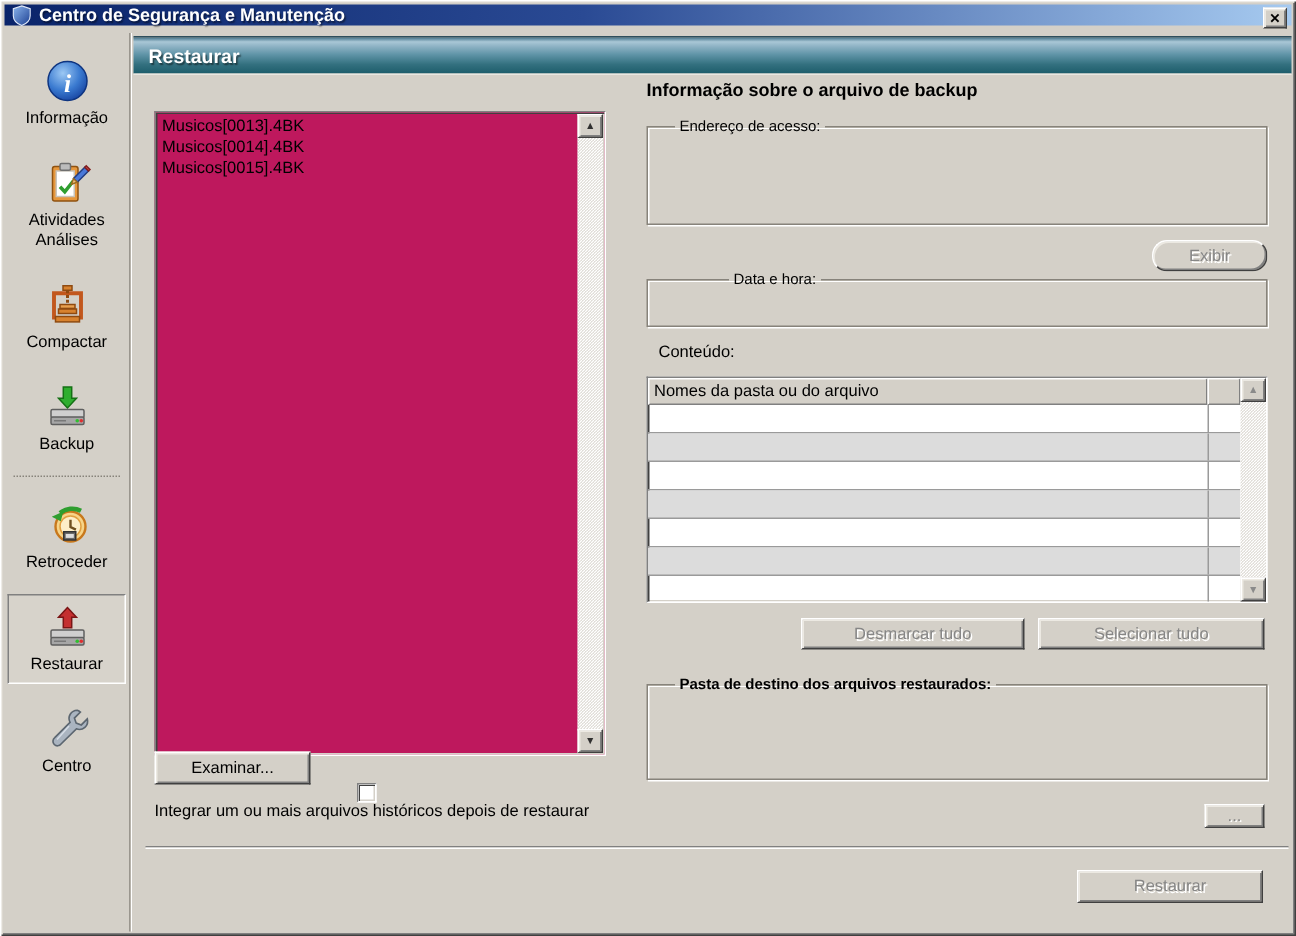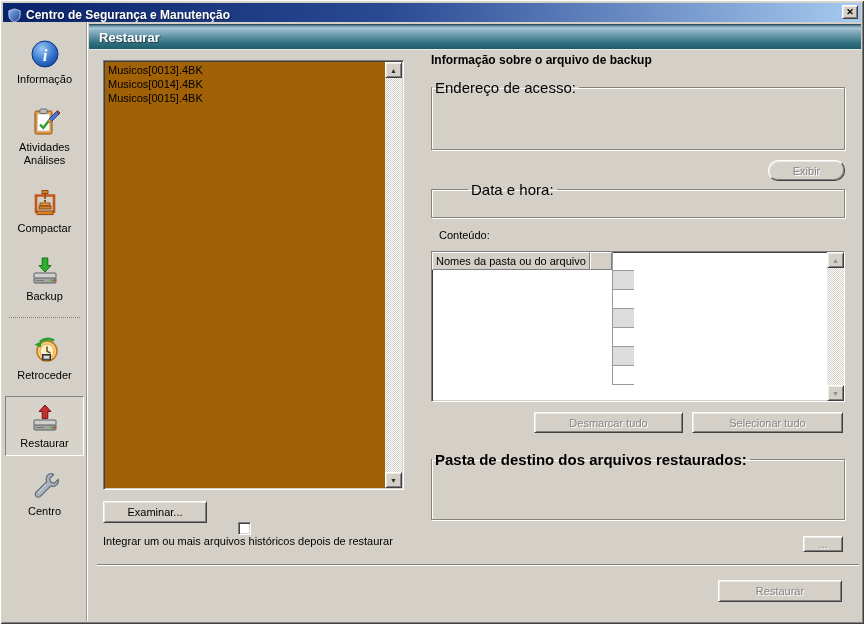--- a/index.html
+++ b/index.html
@@ -7,21 +7,21 @@
   body { font-family:"Liberation Sans", sans-serif; font-size:11px; color:#000; }
 
   .window {
     position:relative; width:864px; height:624px; background:#d4d0c8;
     box-shadow: inset 1px 1px 0 #ffffff, inset -1px -1px 0 #404040,
                 inset 2px 2px 0 #dcd8d0, inset -2px -2px 0 #808080;
   }
 
   
   .titlebar {
-    position:absolute; left:3px; top:3px; right:3px; height:24px;
+    position:absolute; left:3px; top:3px; right:3px; height:14px;
     background:linear-gradient(90deg,#0a246a 0%,#2a4a94 45%,#a6caf0 100%);
     display:flex; align-items:center; padding:0 4px; color:#fff;
   }
   .titlebar-text { font-weight:bold; font-size:12px; margin-left:4px;
     text-shadow:1px 1px 1px rgba(0,0,0,.45); white-space:nowrap; }
   .close-btn {
     position:absolute; right:3px; top:2px; width:16px; height:14px;
     background:#d4d0c8; border:1px solid; border-color:#ffffff #404040 #404040 #ffffff;
     box-shadow: inset 1px 1px 0 #ece9e2, inset -1px -1px 0 #808080;
     display:flex; align-items:center; justify-content:center;
@@ -63,21 +63,21 @@
   }
   .sunken {
     border:1px solid; border-color:#808080 #ffffff #ffffff #808080;
     box-shadow: inset 1px 1px 0 #404040, inset -1px -1px 0 #d4d0c8;
   }
   .btn { font-family:"Liberation Sans", sans-serif; font-size:11px; color:#000;
     display:flex; align-items:center; justify-content:center; }
   .btn.disabled { color:#868686; text-shadow:1px 1px 0 #ffffff; }
 
   
-  .listbox { position:absolute; left:16px; top:38px; width:301px; height:430px; background:#a16207; }
+  .listbox { position:absolute; left:16px; top:52px; width:301px; height:430px; background:#be185d; }
   .list-items { position:absolute; left:2px; top:2px; right:20px; bottom:2px; overflow:hidden; }
   .list-item { padding:0 2px; line-height:14px; white-space:nowrap; }
 
   .scrollbar { position:absolute; right:1px; top:1px; bottom:1px; width:17px;
     display:flex; flex-direction:column; }
   .sb-btn { height:16px; flex:none; background:#d4d0c8;
     border:1px solid; border-color:#ffffff #404040 #404040 #ffffff;
     box-shadow: inset 1px 1px 0 #ece9e2, inset -1px -1px 0 #808080;
     display:flex; align-items:center; justify-content:center;
     font-size:7px; color:#303030; line-height:1; }
@@ -93,32 +93,32 @@
   .checkbox-box { width:13px; height:13px; background:#fff;
     border:1px solid; border-color:#808080 #ffffff #ffffff #808080;
     box-shadow: inset 1px 1px 0 #404040, inset -1px -1px 0 #d4d0c8; }
   .checkbox-row label { margin-left:7px; }
 
   
   .panel-heading { position:absolute; left:344px; top:31px; font-weight:bold; font-size:12px; }
 
   fieldset { position:absolute; border:1px solid #87837b;
     box-shadow: inset 1px 1px 0 #ffffff, 1px 1px 0 #ffffff; }
-  legend { font-size:15px; padding:0 3px; margin-left:0; }
+  legend { font-size:10px; padding:0 3px; margin-left:18px; }
   .fs-address { left:344px; top:57px; width:414px; height:71px; }
   .fs-datetime { left:344px; top:159px; width:414px; height:37px;padding-left:36px; }
   .fs-dest { left:344px; top:429px; width:414px; height:69px;font-weight:bold; }
 
   .show-btn { position:absolute; left:681px; top:138px; width:77px; height:21px;border-radius:10px; }
 
   .content-label { position:absolute; left:352px; top:207px; }
 
   .ctable { position:absolute; left:344px; top:229px; width:414px; height:151px;
     background:#fff; display:flex; }
-  .ctable-main { flex:1; display:flex; flex-direction:row; overflow:hidden; }
+  .ctable-main { flex:1; display:flex; flex-direction:column; overflow:hidden; }
   .thead { display:flex; flex:none; height:18px; }
   .th { background:#d4d0c8; border:1px solid; border-color:#ffffff #808080 #808080 #ffffff;
     display:flex; align-items:center; padding:0 3px; white-space:nowrap; overflow:hidden; }
   .th-name { flex:1; }
   .th-narrow { width:22px; flex:none; }
   .trow { display:flex; height:19px; flex:none; border-bottom:1px solid #9a9a9a; }
   .trow .tc-name { flex:1; border-right:1px solid #9a9a9a; }
   .trow .tc-narrow { width:21px; flex:none; }
   .trow.alt { background:#dcdcdc; }
   .table-sb { position:static; flex:none; width:17px; display:flex; flex-direction:column; }

